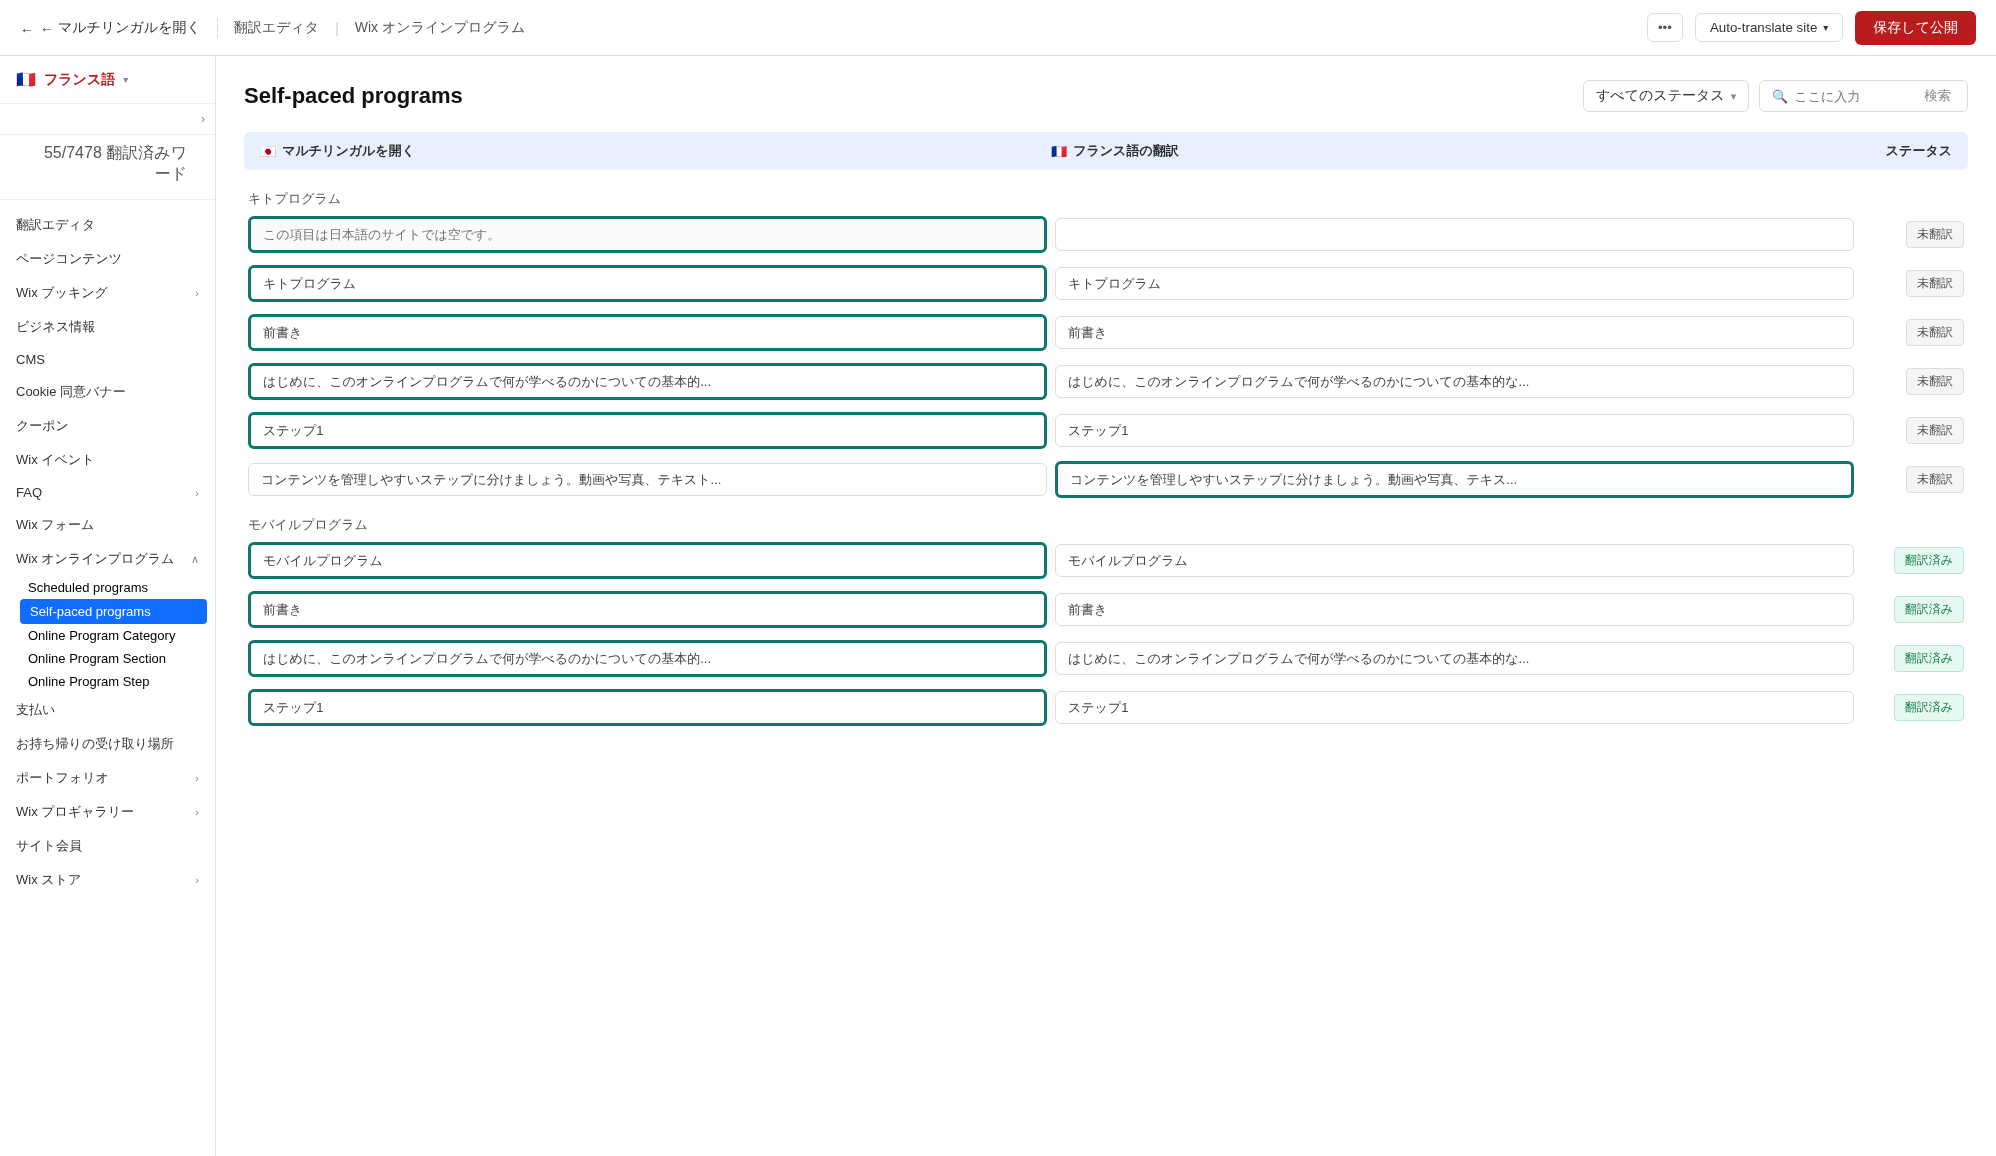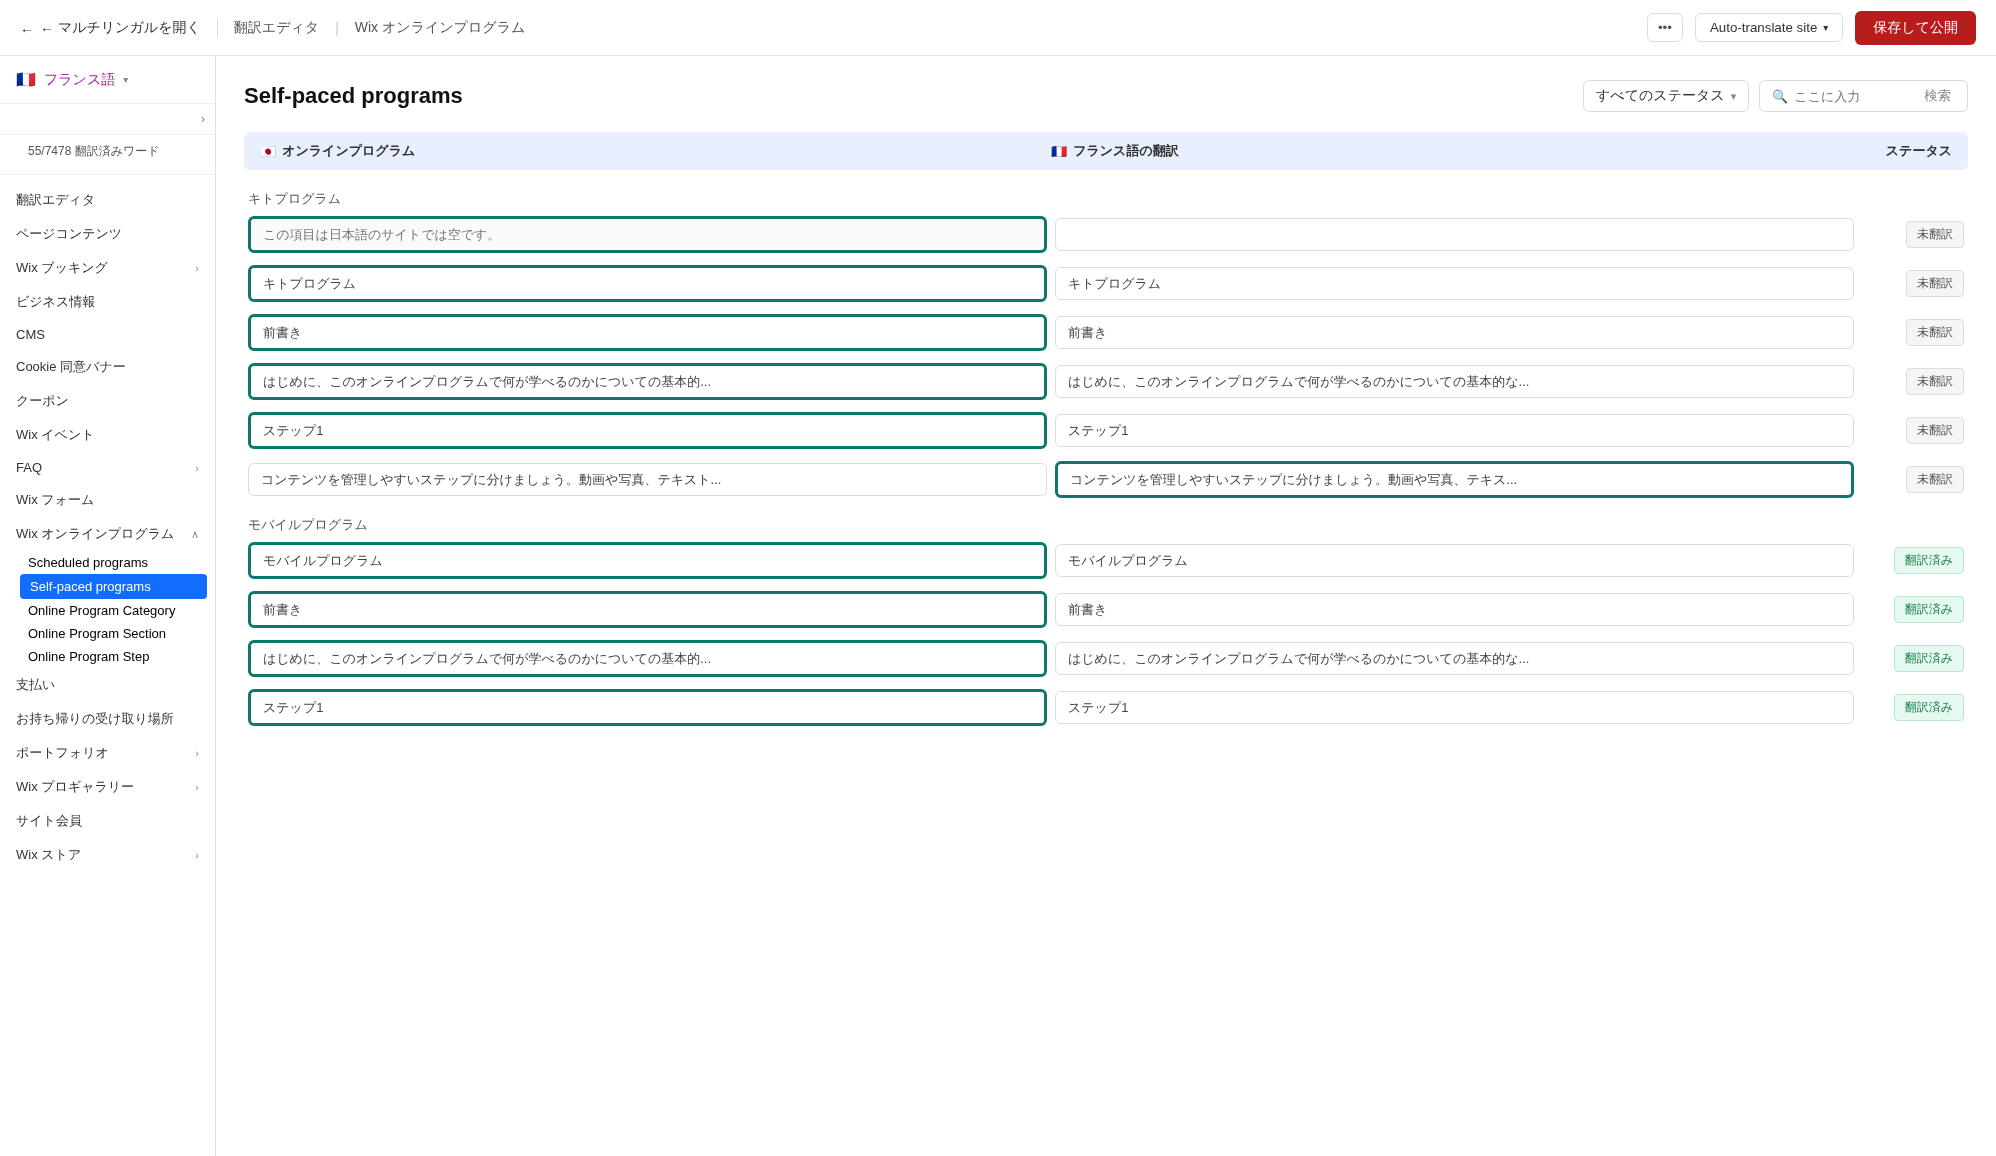--- a/index.html
+++ b/index.html
@@ -21,24 +21,24 @@
     .auto-translate-btn { display: flex; align-items: center; gap: 6px; border: 1px solid #ddd; border-radius: 6px; padding: 6px 14px; cursor: pointer; color: #333; background: #fff; }
     .publish-btn { background: #b91c1c; color: #fff; border: none; border-radius: 6px; padding: 8px 18px; cursor: pointer; font-size: 14px; font-weight: 500; }
 
     
     .main-layout { display: flex; height: calc(100vh - 56px); }
 
     
     .sidebar { width: 216px; border-right: 1px solid #e0e0e0; background: #fff; display: flex; flex-direction: column; overflow-y: auto; }
     .sidebar-lang { display: flex; align-items: center; gap: 8px; padding: 14px 16px; border-bottom: 1px solid #eee; cursor: pointer; }
     .flag { font-size: 16px; }
-    .lang-label { font-size: 14px; color: #a21caf; font-weight: 400; }
+    .lang-label { font-size: 14px; color: #b91c1c; font-weight: 700; }
     .chevron { color: #888; font-size: 10px; }
     .sidebar-collapse-btn { display: flex; justify-content: flex-end; padding: 8px 10px; border-bottom: 1px solid #eee; }
-    .word-count { padding: 8px 28px 14px; font-size: 12px; color: #555; border-bottom: 1px solid #eee; }
+    .word-count { padding: 8px 28px 14px; font-size: 16px; color: #555; border-bottom: 1px solid #eee; text-align: right; }
 
     .sidebar-nav { padding: 8px 0; }
     .sidebar-section { padding: 8px 16px; font-size: 13px; color: #333; cursor: pointer; display: flex; align-items: center; justify-content: space-between; }
     .sidebar-section.active-parent { font-weight: 500; }
     .sidebar-sub { padding: 4px 16px 4px 28px; font-size: 13px; color: #000000; cursor: pointer; display: flex; align-items: center; justify-content: space-between; }
     .sidebar-sub.selected { background: #116dff; color: #fff; border-radius: 4px; margin: 0 8px 0 20px; padding: 5px 10px; }
 
     
     .content-area { flex: 1; overflow-y: auto; padding: 24px 28px; background: #fff; }
     .content-header { display: flex; align-items: center; justify-content: space-between; margin-bottom: 20px; }
@@ -199,21 +199,21 @@
           <button class="search-btn">
             <span>検索</span>
           </button>
         </div>
       </div>
     </div>
 
     <div class="table-header">
       <div class="th">
         <span>🇯🇵</span>
-        <span>オンラインプログラム</span>
+        <span>マルチリンガルを開く</span>
       </div>
       <div class="th">
         <span>🇫🇷</span>
         <span>フランス語の翻訳</span>
       </div>
       <div class="th" style="justify-content:flex-end">
         <span>ステータス</span>
       </div>
     </div>
 

